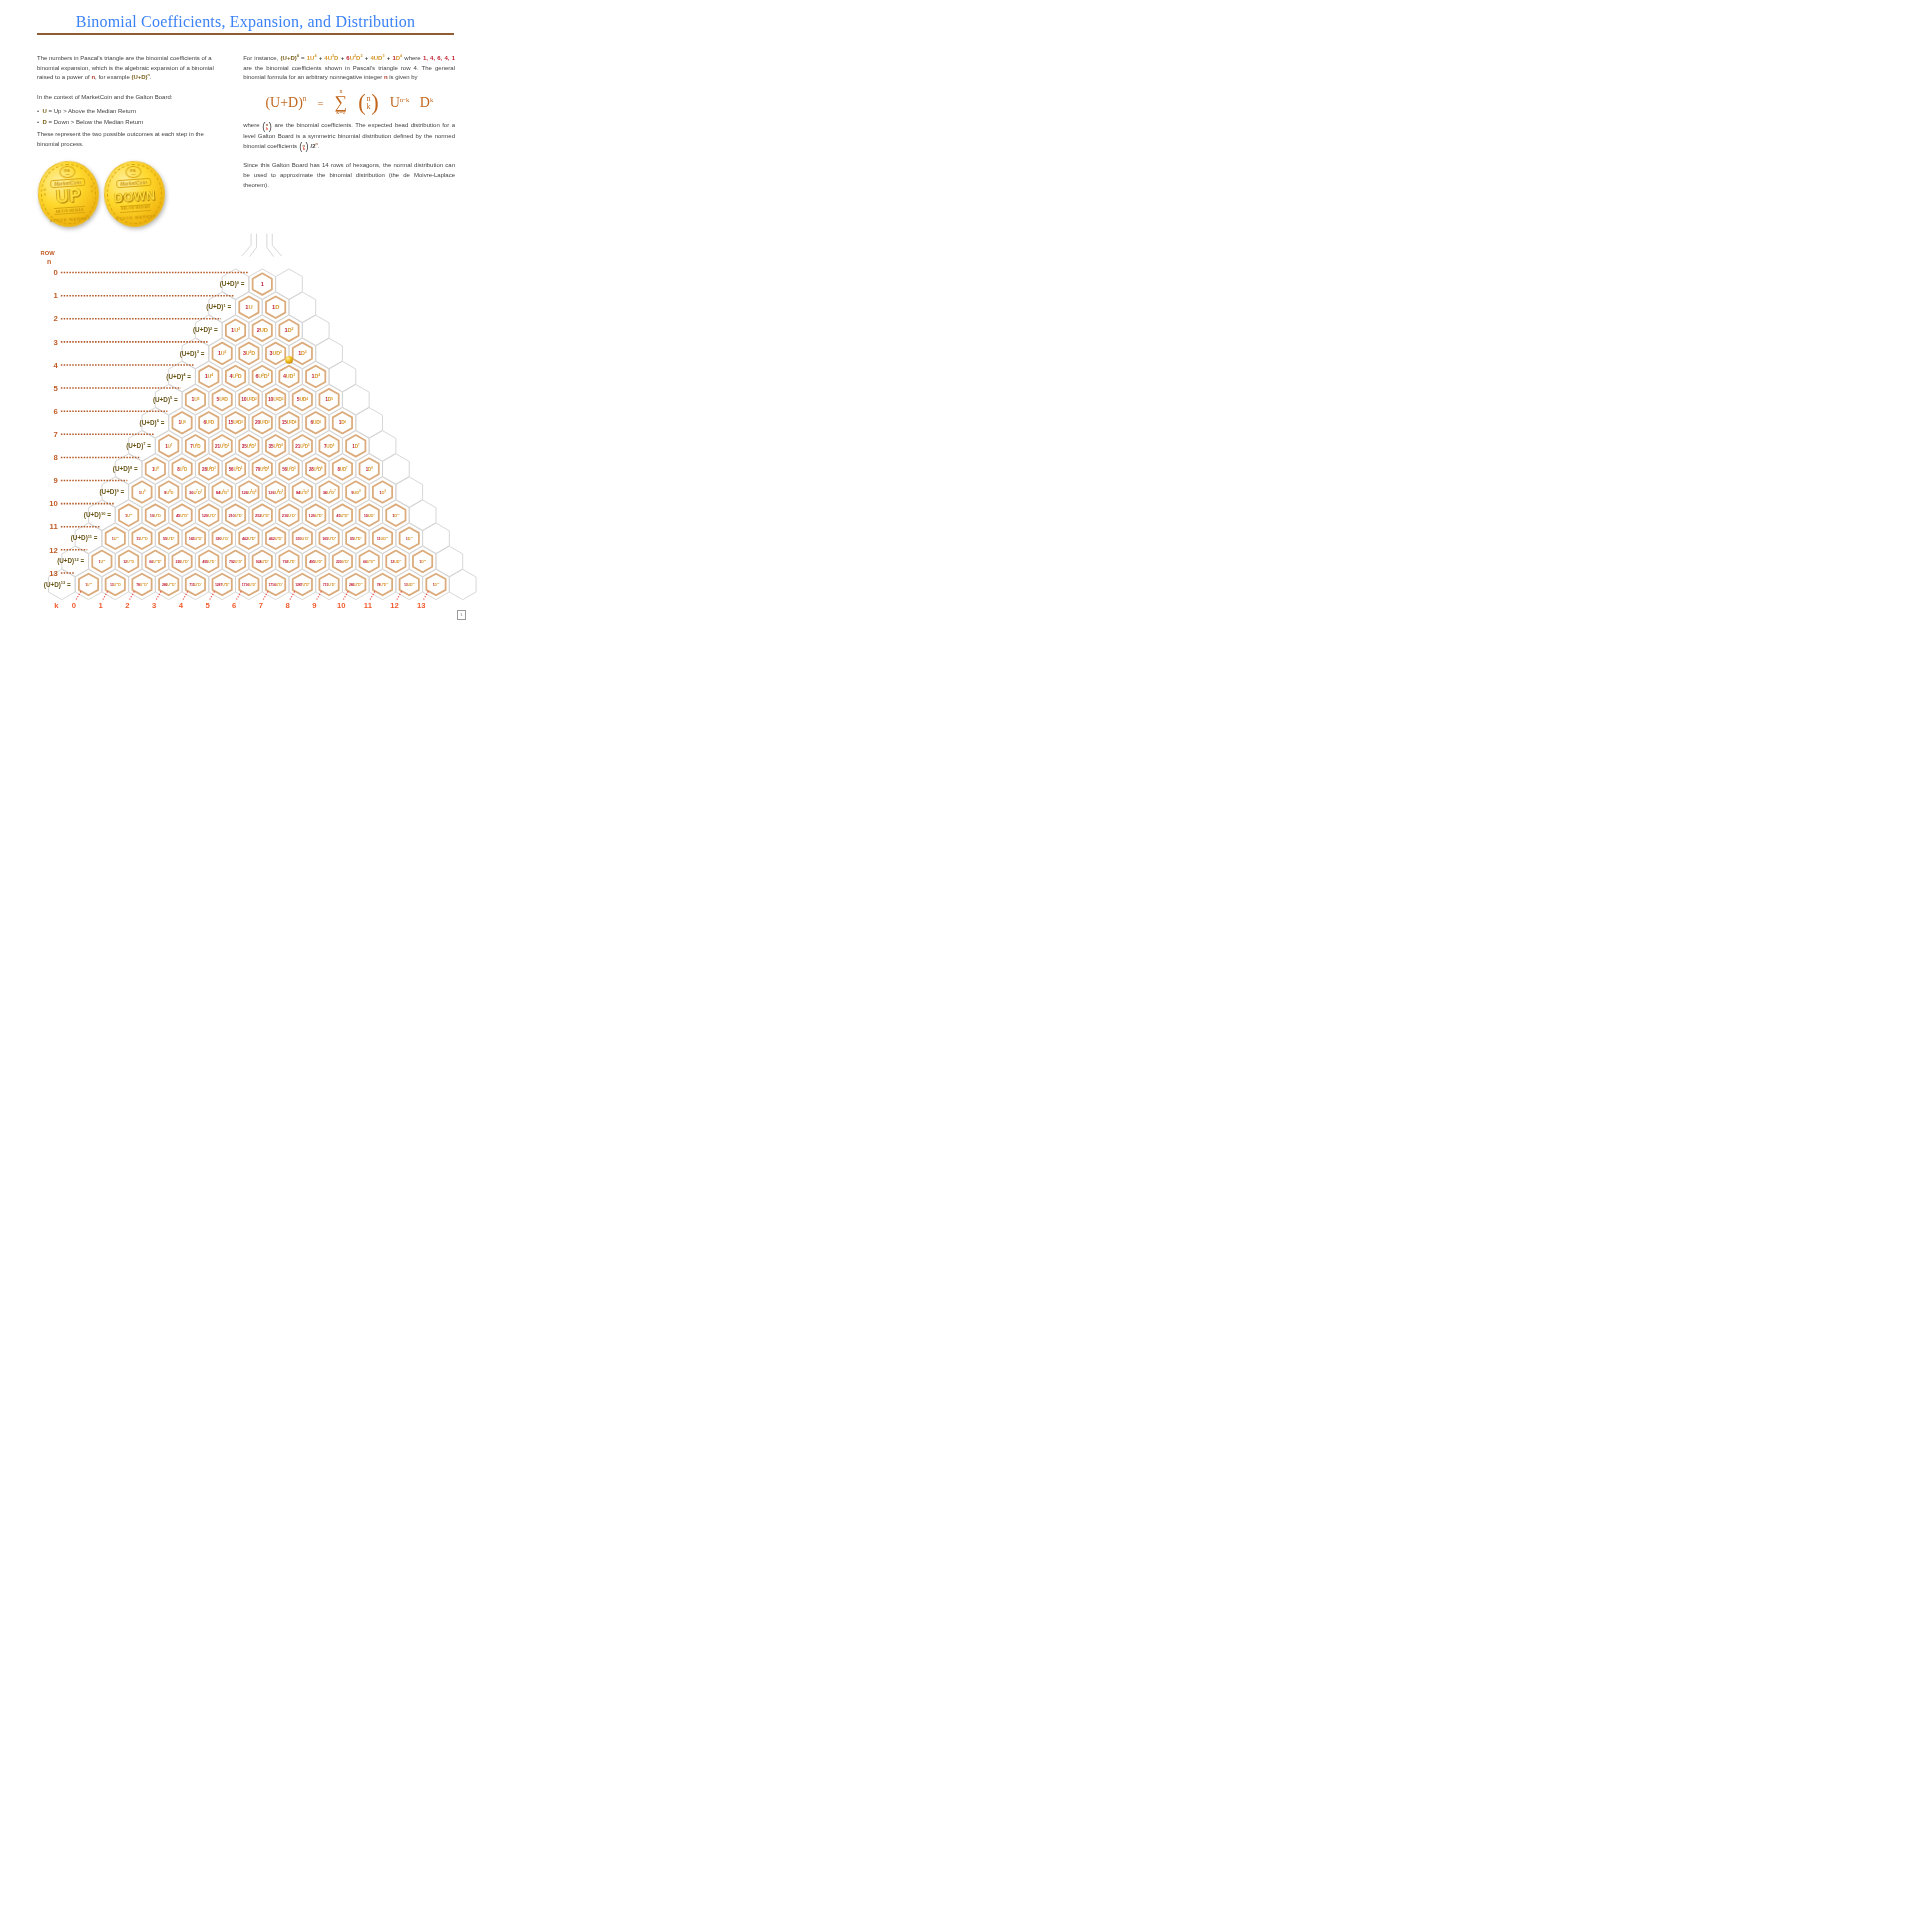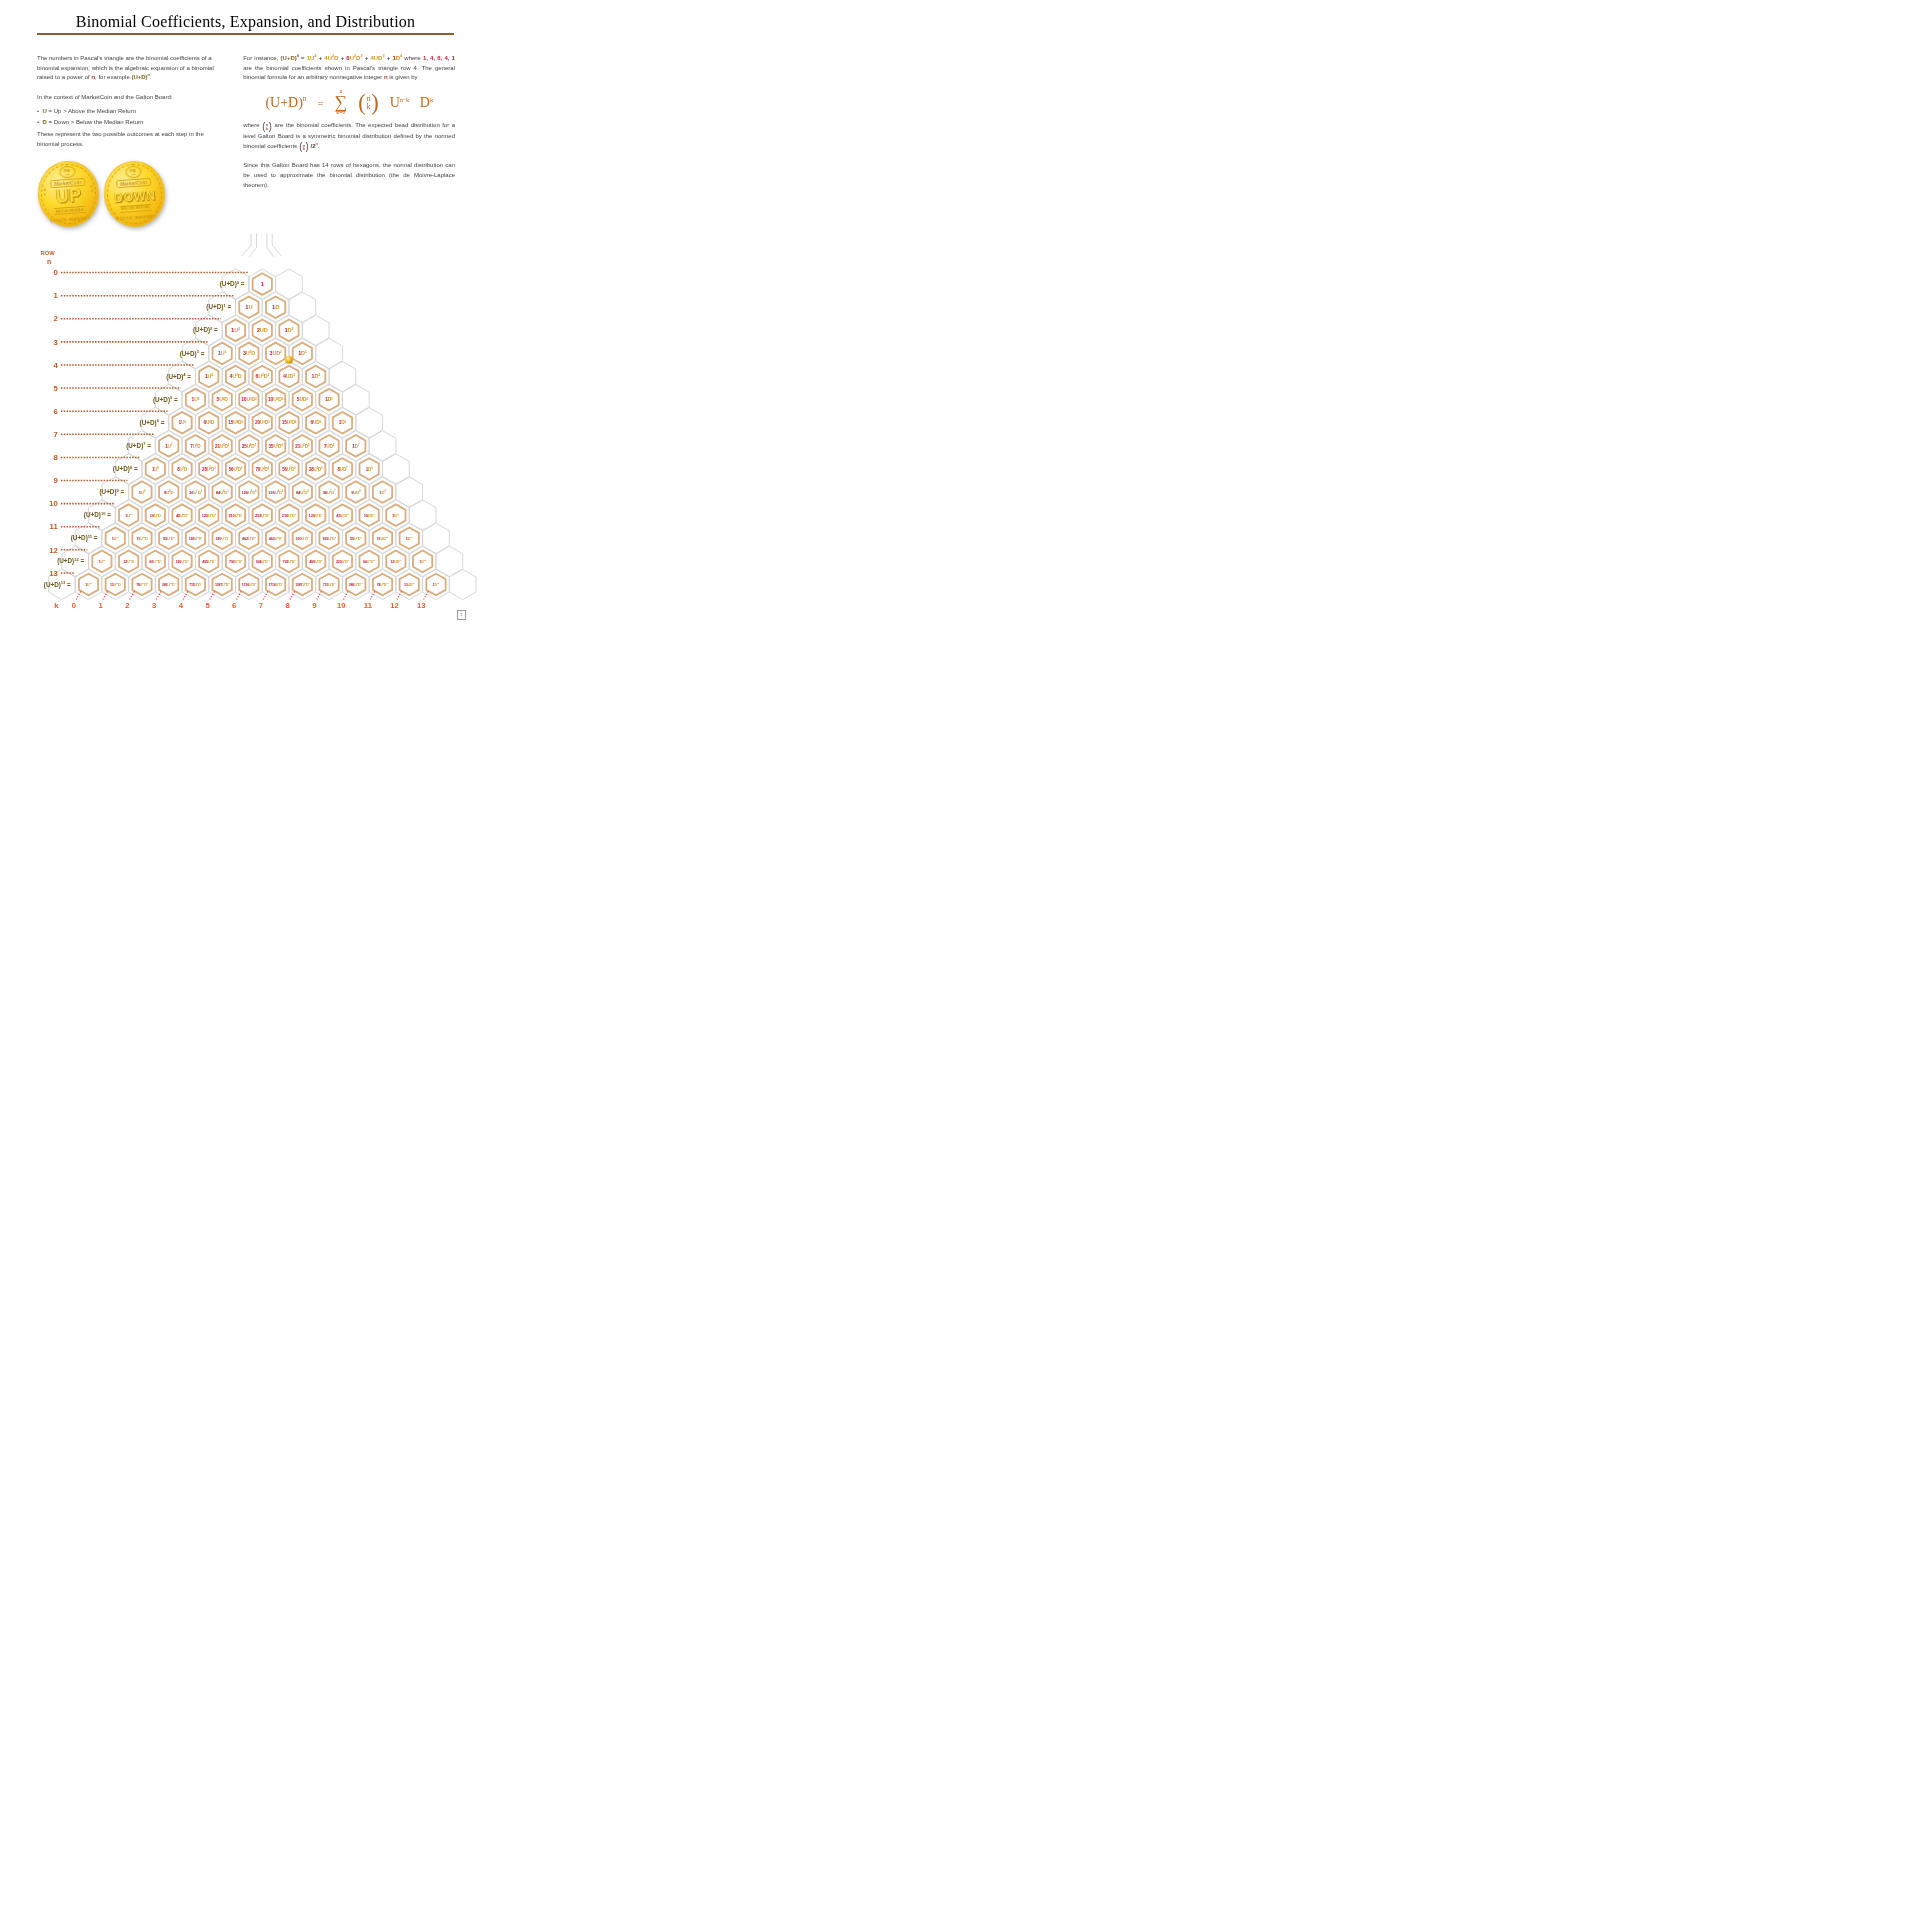--- a/index.html
+++ b/index.html
@@ -1,20 +1,20 @@
 <!DOCTYPE html>
 <html style="font-size:6.2px"><head>
 <meta charset="utf-8">
 <style>
   html,body{margin:0;padding:0;background:#ffffff;}
   .page{position:relative;width:491px;height:636px;background:#fff;overflow:hidden;
         font-family:"Liberation Sans",sans-serif;color:#3f3f3f;}
   
   .title{margin:13px 37px 0 37px;text-align:center;font-family:"Liberation Serif",serif;
-         font-weight:400;font-size:16px;color:#000000;letter-spacing:0.2px;}
+         font-weight:400;font-size:16px;color:#3b82f6;letter-spacing:0.2px;}
   .rule{margin:2.3px 37px 0 37px;height:1.9px;background:#8f5c33;}
   
   .columns{position:absolute;left:37px;top:54px;width:418px;display:flex;gap:17.3px;z-index:2;}
   .col-left{width:189px;}
   .col-right{width:212px;text-align:justify;}
   p{margin:0;font-size:6px;line-height:1.62;}
   .mb26{margin-bottom:10px;} .mb10{margin-bottom:3.9px;} .mt8{margin-top:3.1px;} .mt24{margin-top:9.2px;}
   ul.bullets{list-style:none;margin:0.8px 0 1.5px 0;padding:0;}
   ul.bullets li{margin:1.2px 0;font-size:6px;line-height:1.6;}
   ul.bullets li .dot{color:#555;margin-right:3.5px;}

